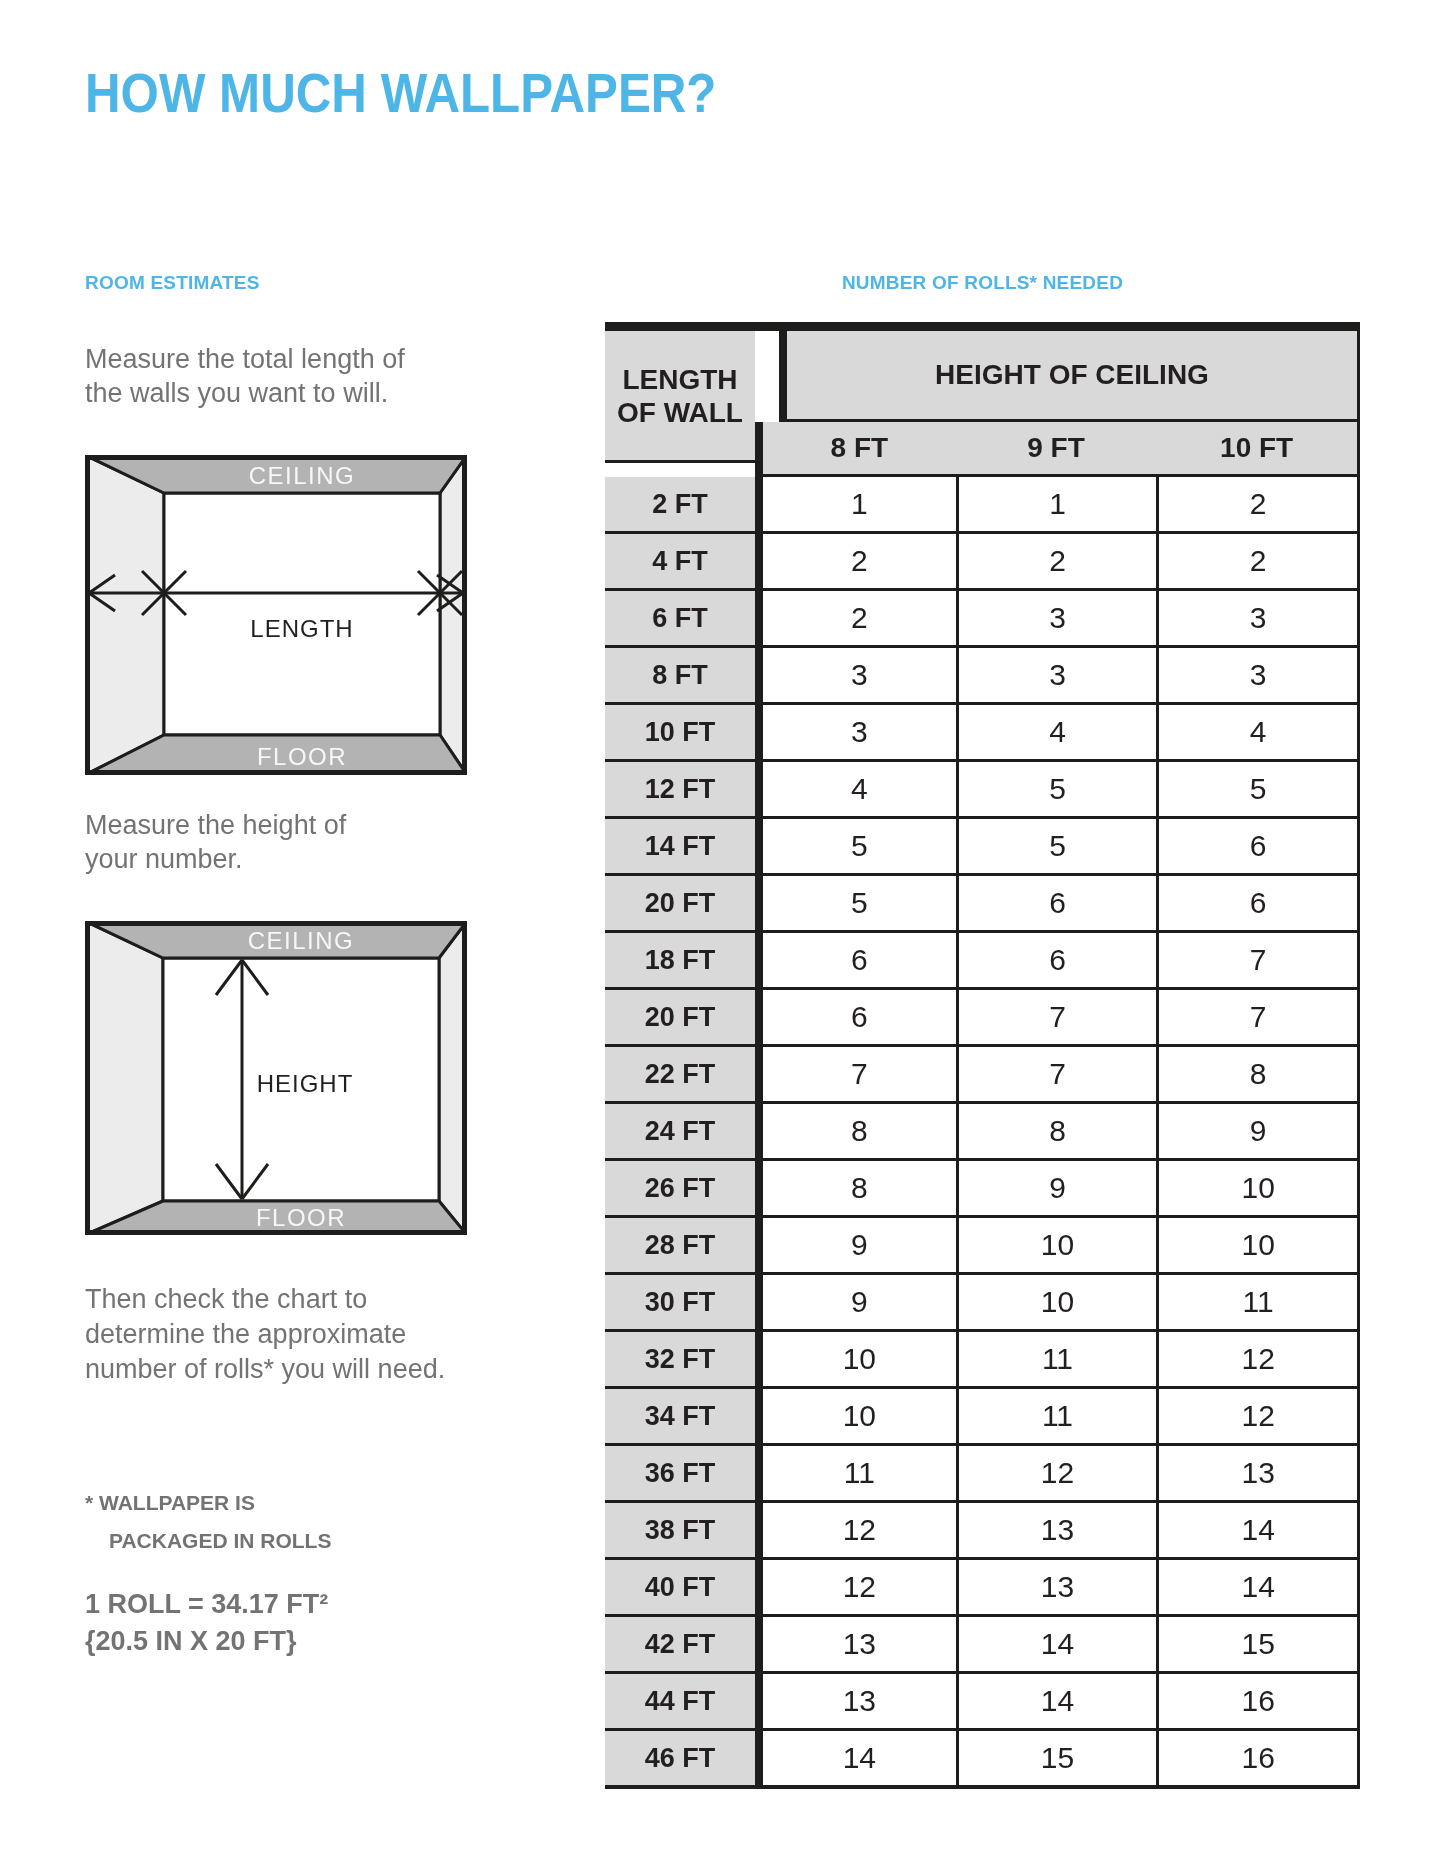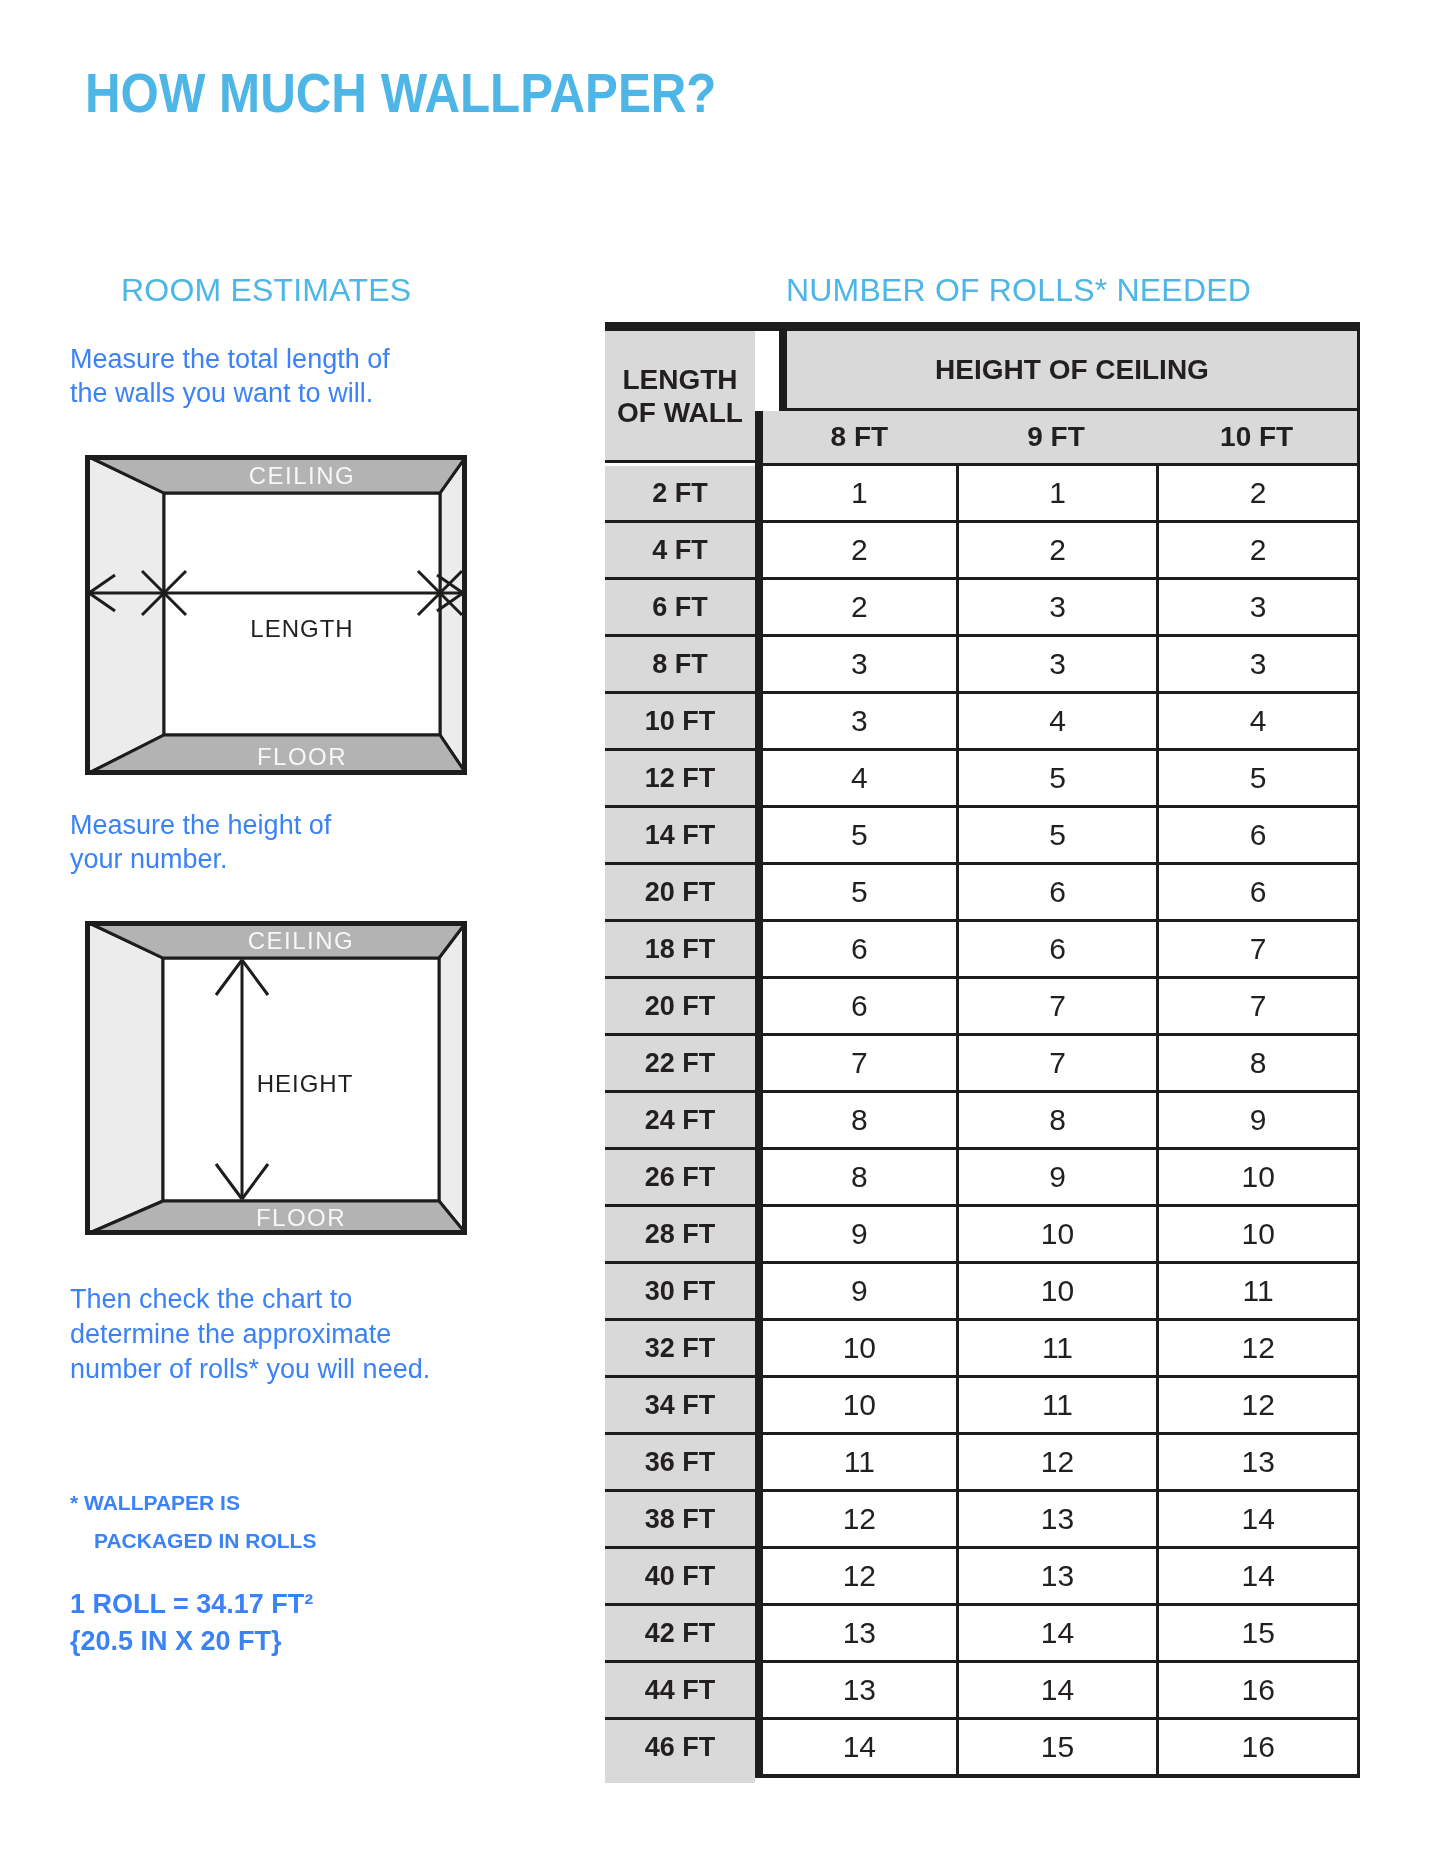--- a/index.html
+++ b/index.html
@@ -16,30 +16,29 @@
   
   #page-title {
     left:85px; top:60px;
     font-size:56px; font-weight:bold;
     color:#4eb6e6;
     white-space:nowrap;
     transform:scaleX(.88); transform-origin:left top;
     letter-spacing:0;
   }
   .section-heading {
-    font-size:32px; font-weight:normal;
+    font-size:19px; font-weight:bold;
     color:#4eb6e6;
     letter-spacing:.2px;
-    margin-left:36px;
   }
   #room-estimates-heading { left:85px; top:272px; }
   #rolls-needed-heading   { left:605px; top:272px; width:755px; text-align:center; }
 
   
-  .body-text { left:70px; font-size:27px; line-height:34px; color:#3b82f6; }
+  .body-text { left:85px; font-size:27px; line-height:34px; color:#737373; }
   #step1-text { top:342px; }
   #step2-text { top:808px; }
   #step3-text { top:1282px; line-height:35px; }
   #footnote   { top:1484px; font-size:21px; font-weight:bold; line-height:38px; }
   #footnote .indent { padding-left:24px;text-align:center; }
   #roll-spec  { top:1586px; font-size:27px; font-weight:bold; line-height:37px; }
 
   
   .diagram { position:absolute; left:85px; }
   #diagram-length { top:455px; width:382px; height:320px; }
@@ -65,21 +64,21 @@
   #row-header-cell {
     grid-column:1; grid-row:1 / 3;
     height:132px;
     flex-direction:column;
     font-weight:bold; font-size:28px; line-height:33px;
     text-align:center;
     border-bottom:3px solid #1d1d1b;
   }
   #col-group-header-cell {
     grid-column:2 / 5; grid-row:1;
-    height:80px;
+    height:91px;
     font-weight:bold; font-size:28px;
     border-left:8px solid #1d1d1b;
     border-bottom:3px solid #1d1d1b;
     margin-left:24px;
   }
   .col-header-cell {
     grid-row:2; height:55px;
     font-weight:bold; font-size:28px;
     border-bottom:3px solid #1d1d1b;
   }

